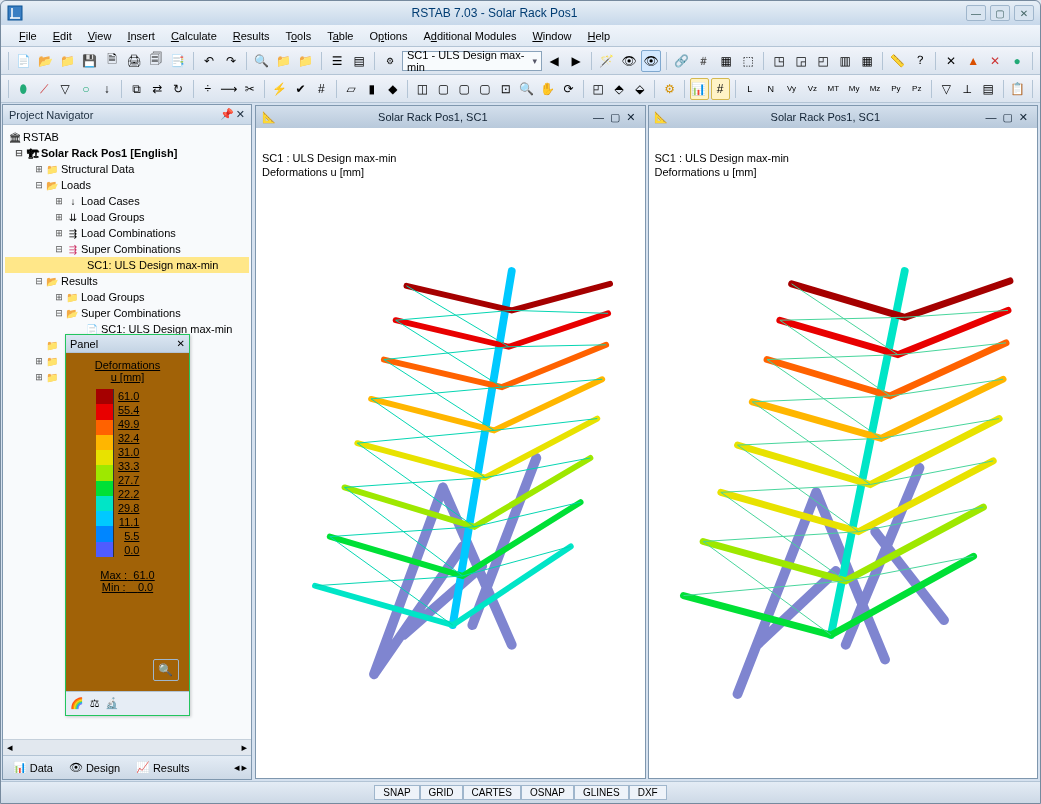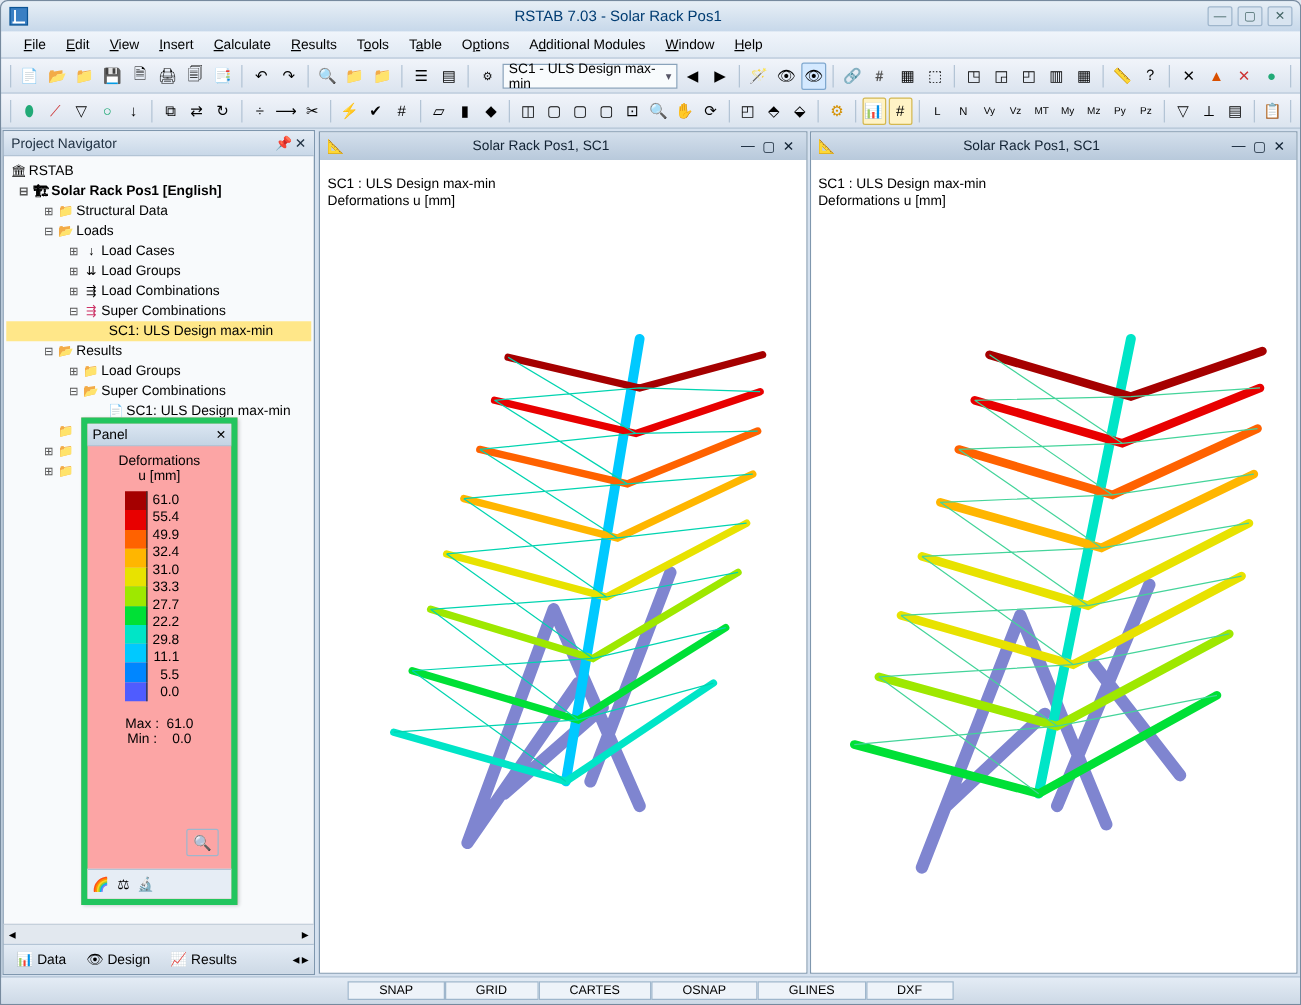--- a/index.html
+++ b/index.html
@@ -21,41 +21,41 @@
 .content { flex: 1; display: flex; overflow: hidden; }
 .navigator { width: 250px; background: #f8fafc; border: 1px solid #7f97ae; margin: 1px; display: flex; flex-direction: column; position: relative; }
 .nav-header { height: 20px; background: linear-gradient(#e4ecf5, #c9d8e8); border-bottom: 1px solid #b3c4d5; display: flex; align-items: center; padding: 0 6px; color: #234; font-size: 11px; }
 .nav-header .btns { margin-left: auto; display: flex; gap: 2px; }
 .tree { flex: 1; overflow: auto; padding: 4px 2px; font-size: 11px; color: #000; position: relative; }
 .tree-row { display: flex; align-items: center; height: 16px; white-space: nowrap; padding-left: 4px; }
 .tree-row .exp { width: 12px; font-size: 9px; color: #555; text-align: center; cursor: pointer; }
 .tree-row .ico { width: 16px; text-align: center; font-size: 10px; }
 .tree-row.sel { background: #ffe789; }
 .tree-row.bold { font-weight: bold; }
-.panel-float { position: absolute; left: 62px; top: 209px; width: 125px; background: #fca5a5; border: 5px solid #22c55e; box-shadow: 1px 1px 3px rgba(0,0,0,0.2); z-index: 10; }
+.panel-float { position: absolute; left: 62px; top: 209px; width: 125px; background: #a16207; border: 1px solid #22c55e; box-shadow: 1px 1px 3px rgba(0,0,0,0.2); z-index: 10; }
 .panel-title { height: 18px; background: linear-gradient(#dbe6f2, #c4d4e4); display: flex; align-items: center; padding: 0 4px; font-size: 11px; border-bottom: 1px solid #b3c4d5; }
 .panel-title .close { margin-left: auto; cursor: pointer; font-size: 10px; }
-.panel-body { padding: 6px; text-align: center; font-size: 11px; }
+.panel-body { padding: 6px; text-align: center; font-size: 11px; text-decoration: underline; }
 .scale { display: flex; margin: 6px 10px 6px 24px; }
 .scale-bar { width: 18px; display: flex; flex-direction: column; }
 .scale-seg { flex: 1; border-right: 1px solid #333; }
 .scale-labels { display: flex; flex-direction: column; justify-content: space-between; margin-left: 4px; font-size: 10px; text-align: right; }
 .scale-labels div { height: 14px; line-height: 14px; }
 .stat-vals { margin: 12px 6px; font-size: 10.5px; }
 .nav-tabs { height: 24px; background: linear-gradient(#e4ecf5, #cdd9e6); border-top: 1px solid #b3c4d5; display: flex; align-items: center; padding: 0 4px; gap: 4px; }
 .nav-tabs .tab { padding: 2px 6px; display: flex; align-items: center; gap: 3px; cursor: pointer; font-size: 11px; }
 .views { flex: 1; display: flex; gap: 2px; padding: 2px; }
 .view { flex: 1; border: 1px solid #7f97ae; background: #fff; display: flex; flex-direction: column; }
 .view-title { height: 22px; background: linear-gradient(#d3dfec, #b8c9db); display: flex; align-items: center; padding: 0 6px; font-size: 11px; color: #123; }
 .view-title .name { flex: 1; text-align: center; }
 .view-body { flex: 1; position: relative; background: #fff; overflow: hidden; }
-.view-info { position: absolute; top: 12px; left: 6px; font-size: 11px; color: #000; line-height: 14px; z-index: 1;}
+.view-info { position: absolute; top: 23px; left: 6px; font-size: 11px; color: #000; line-height: 14px; z-index: 1;}
 .view-status { height: 20px; border-top: 1px solid #c0cad4; display: flex; align-items: center; padding: 0 6px; font-size: 11px; }
 .statusbar { height: 22px; background: linear-gradient(#e4ecf5, #cdd9e6); display: flex; align-items: center; justify-content: center; gap: 0; border-top: 1px solid #b3c4d5; }
-.statusbar .sb-btn { border: 1px solid #9fb6cc; padding: 1px 24px; font-size: 10px; cursor: pointer; background: #eef3f9; }
+.statusbar .sb-btn { border: 1px solid #9fb6cc; padding: 1px 8px; font-size: 10px; cursor: pointer; background: #eef3f9; }
 .scroll-h { height: 16px; background: #e2e8ef; border-top: 1px solid #c5d0db; display: flex; align-items: center; }
 svg.model { width: 100%; height: 100%; }
 </style>
 </head>
 <body>
 
 <div class="window">
   <div class="titlebar">
     <span class="icon">
       <svg width="16" height="16">

